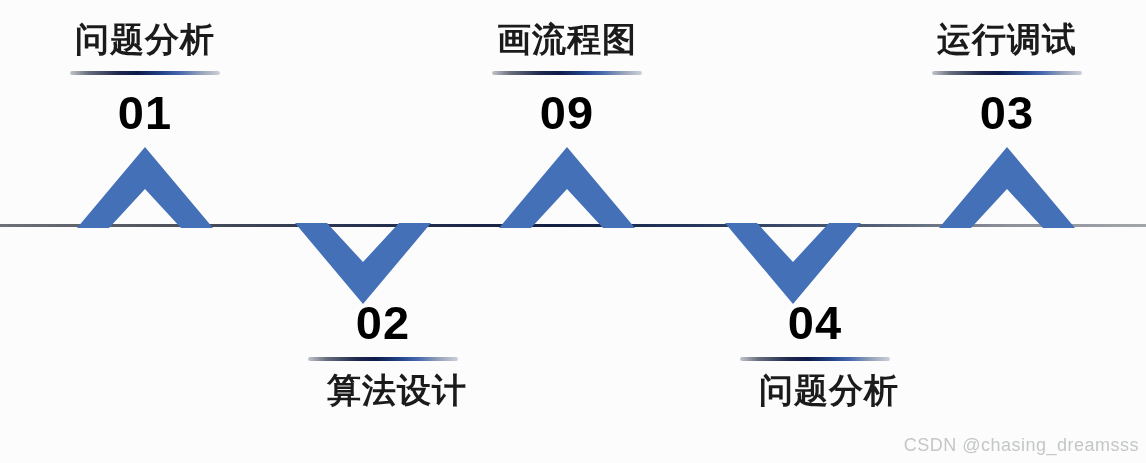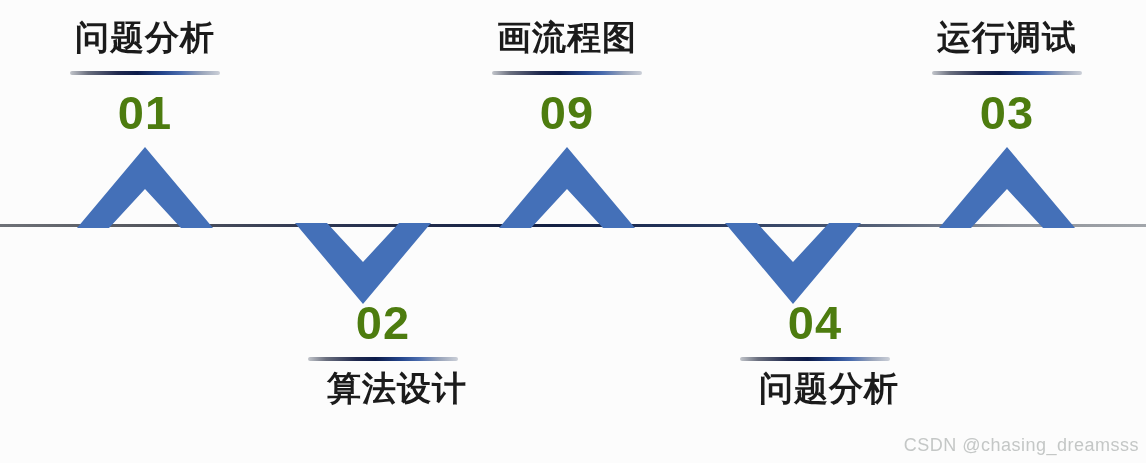--- a/index.html
+++ b/index.html
@@ -14,21 +14,21 @@
   #steps{position:absolute;left:0;top:0;width:100%;height:100%;}
   .step{
     position:absolute;
     display:flex;flex-direction:column;align-items:center;
     transform:translateX(-50%);
     width:220px;
   }
   .step.top{top:20px;}
   .step.bottom{top:299px;}
   .label{
-    font-family:Liberation Mono, monospace;
+    font-family:Liberation Serif, serif;
     font-weight:700;
     font-size:34px;
     line-height:40px;
     color:#1b1b1b;
     letter-spacing:1px;
     white-space:nowrap;
   }
   .rule{
     width:150px;height:4px;border-radius:2px;
     background:linear-gradient(90deg,
@@ -36,21 +36,21 @@
       #24458c 62%,#4a6cae 74%,#9aa5bb 88%,#ccd0d8 100%);
   }
   .step.top .rule{margin-top:11px;}
   .step.top .num{margin-top:14px;}
   .step.bottom .rule{margin-top:11px;}
   .step.bottom .label{margin-top:10px;margin-left:28px;}
   .num{
     font-weight:700;
     font-size:47px;
     line-height:47px;
-    color:#4d7c0f;
+    color:#000000;
     letter-spacing:1px;
   }
   .watermark{
     position:absolute;
     right:7px;bottom:7px;
     font-size:18px;
     color:rgba(186,189,188,0.85);
     letter-spacing:0.5px;
     white-space:nowrap;
   }

